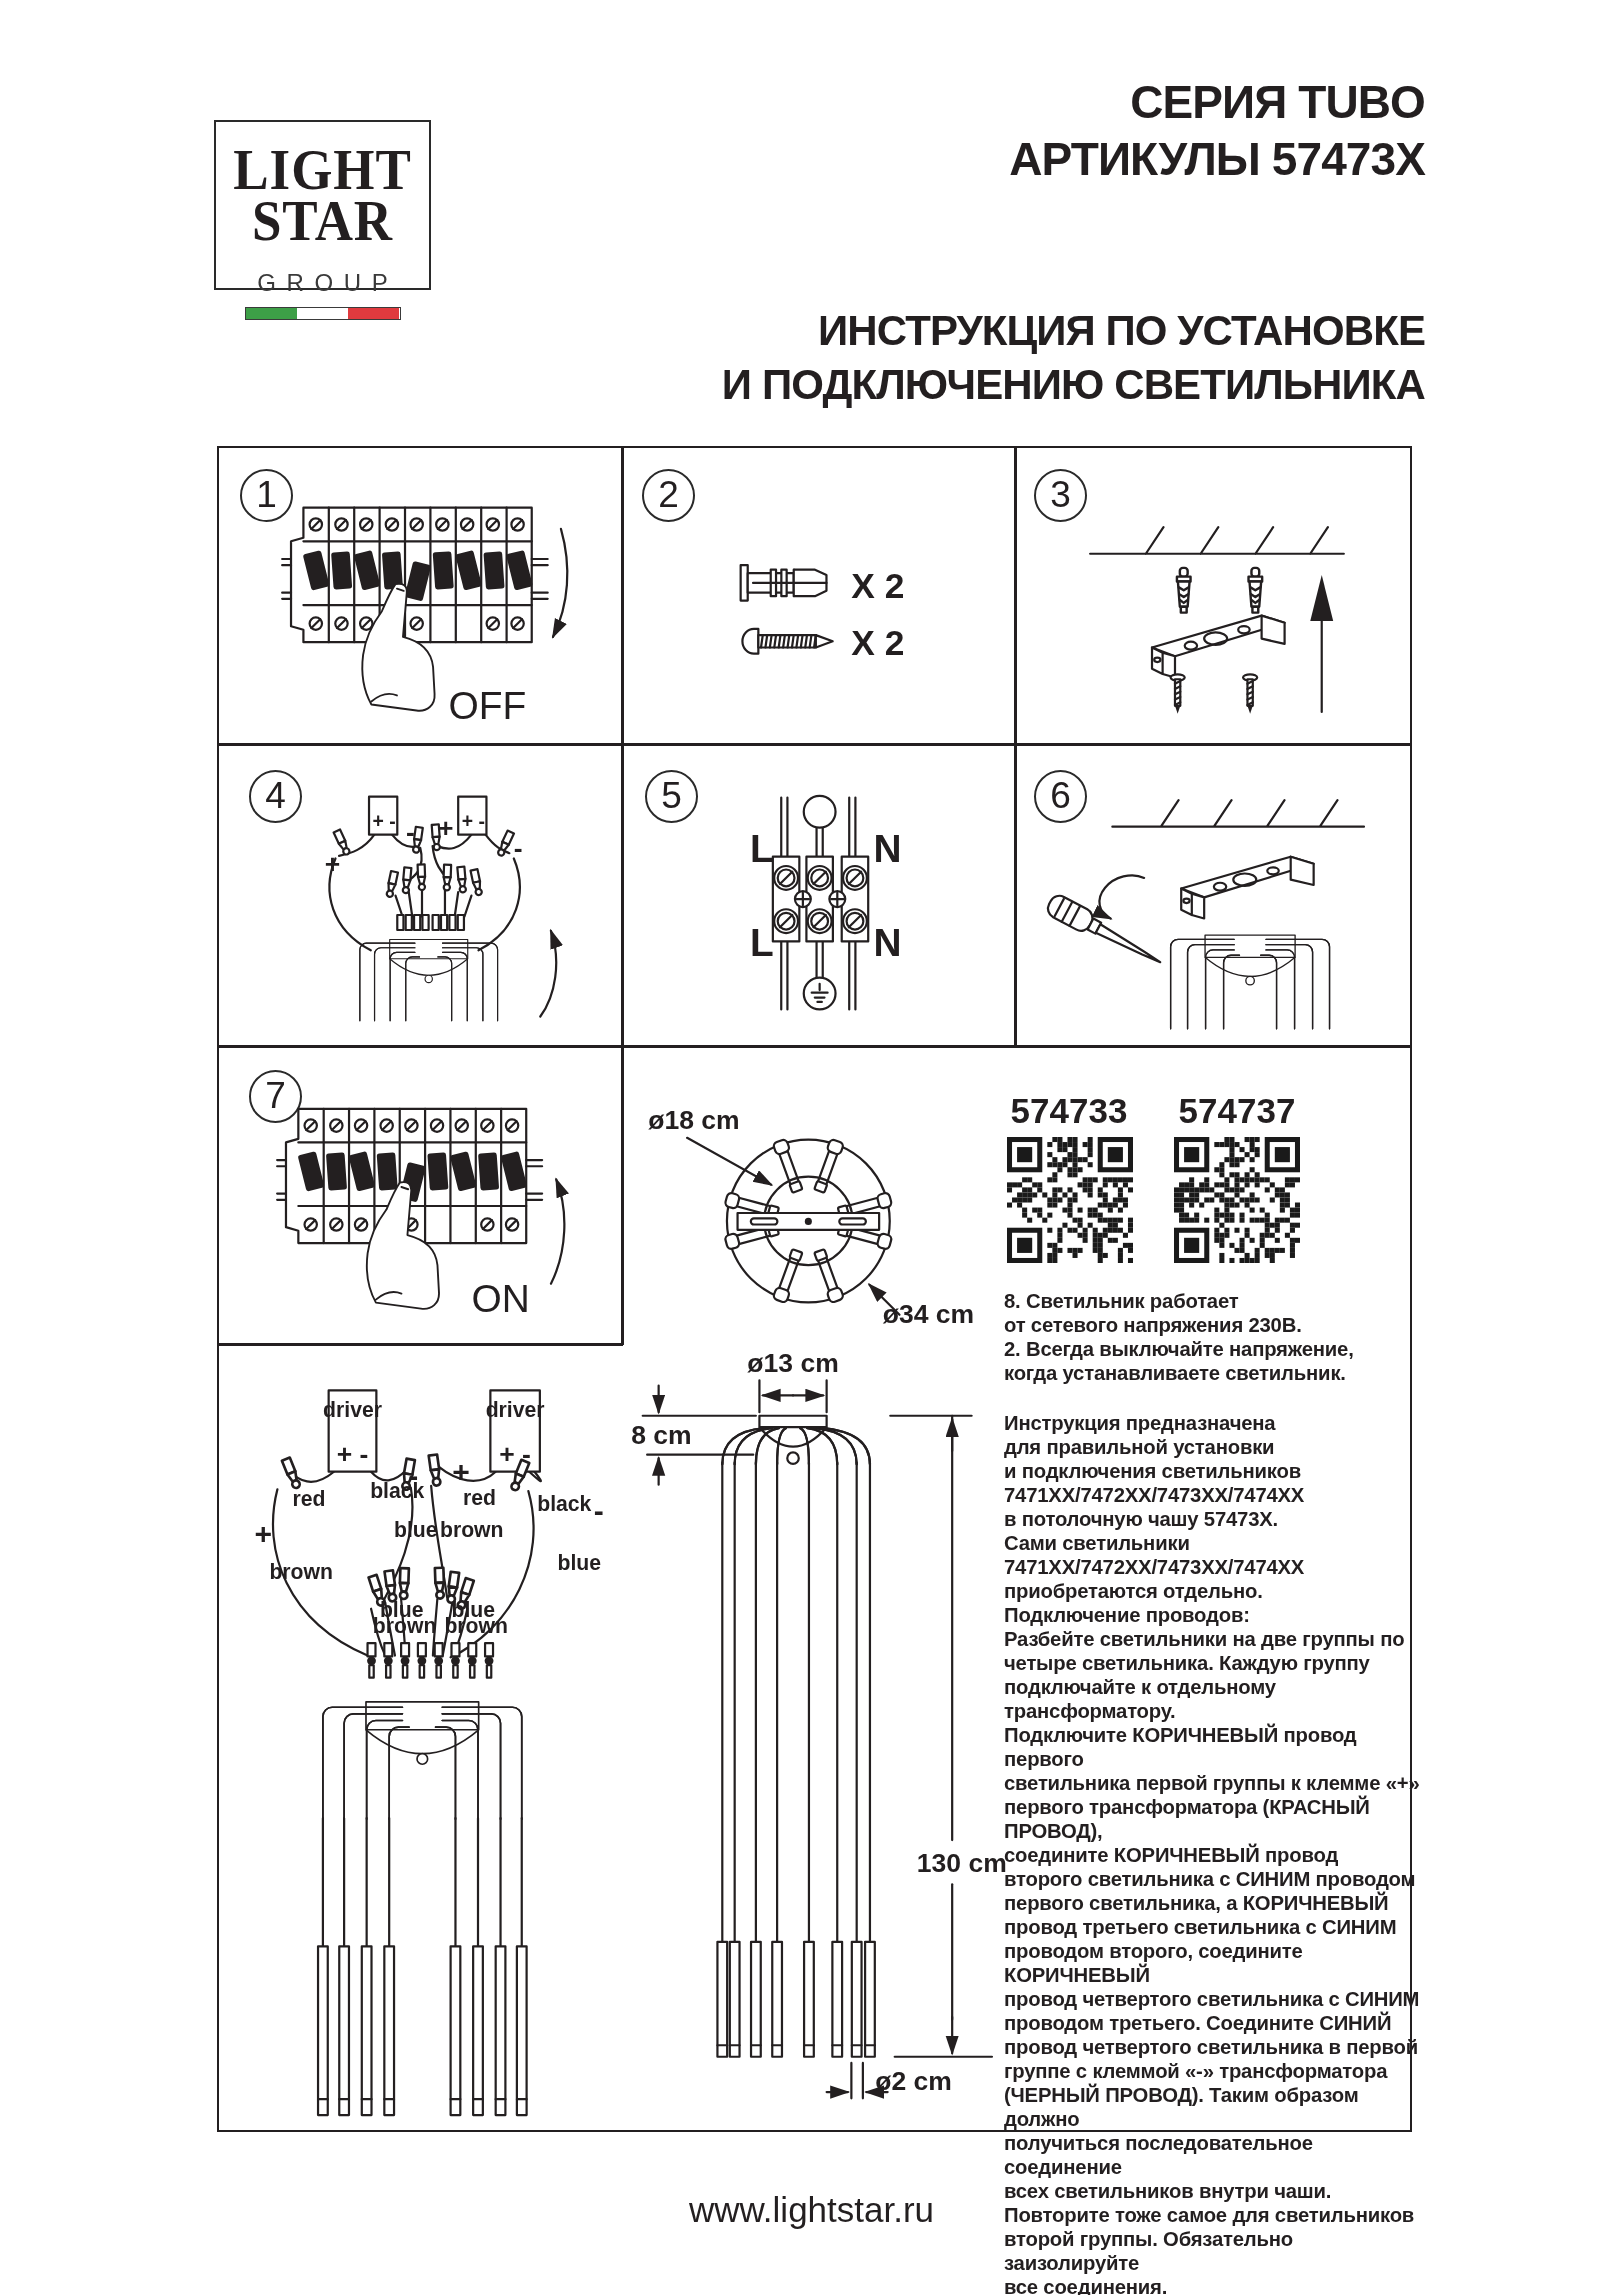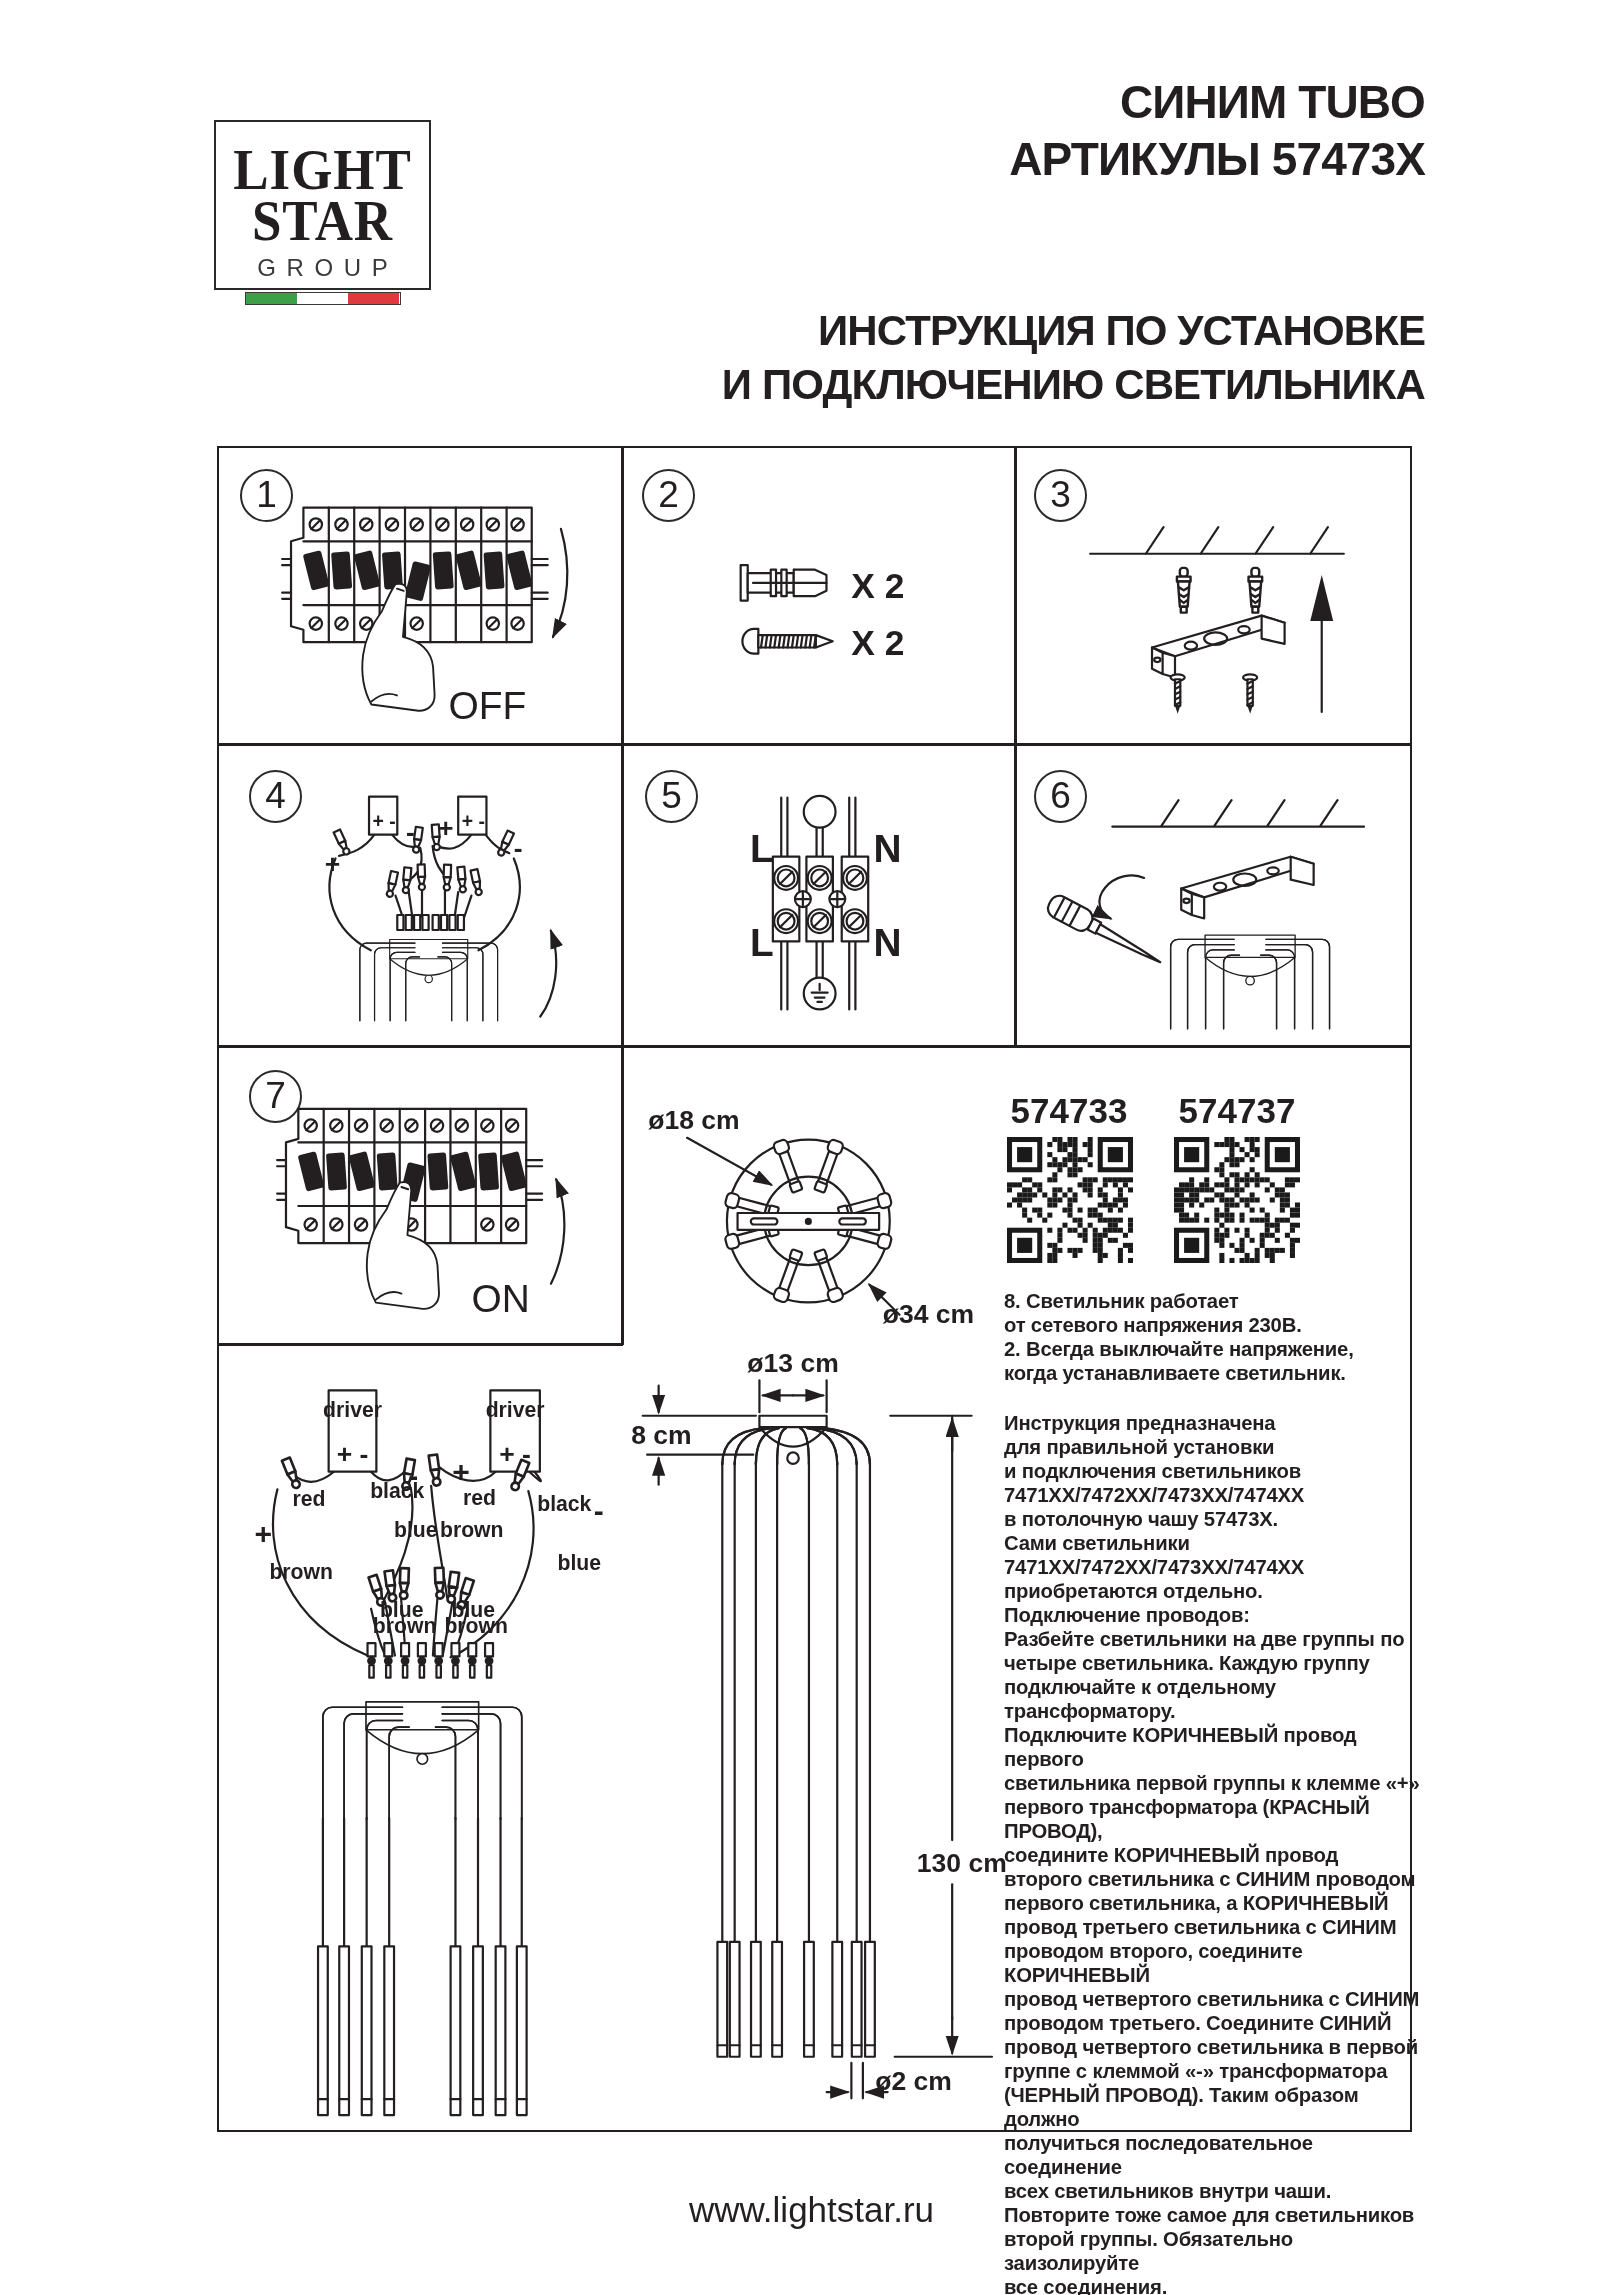--- a/index.html
+++ b/index.html
@@ -4,21 +4,21 @@
 <style>
   html,body{margin:0;padding:0;background:#fff}
   .page{position:relative;width:1623px;height:2295px;background:#fff;overflow:hidden;
         font-family:"Liberation Sans",sans-serif;color:#231f20}
   .abs{position:absolute}
 
   
   .logo{left:214px;top:120px;width:217px;height:170px;border:2.7px solid #2a2a2a;text-align:center;box-sizing:border-box}
   .logo-l1,.logo-l2{font-family:"Liberation Serif",serif;font-weight:700;font-size:53px;line-height:51px;letter-spacing:0.9px;transform:scaleY(1.08)}
   .logo-l1{margin-top:23px}
-  .logo-l3{font-size:24px;font-weight:400;letter-spacing:10.6px;padding-left:10.6px;margin-top:7px;color:#3a3a3a}
+  .logo-l3{font-size:24px;font-weight:400;letter-spacing:10.6px;padding-left:10.6px;margin-top:22px;color:#3a3a3a}
   .flag{width:154px;height:11.5px;margin:9.7px auto 0;border:1.8px solid #3a3a3a;display:flex;box-sizing:content-box}
   .flag div{flex:1;height:100%}
 
   
   .hdr{right:198px;top:74px;text-align:right;letter-spacing:-0.9px}
   .hdr-line{font-weight:700;font-size:46px;line-height:57px;white-space:nowrap}
   .hdr-sub{margin-top:116px}
   .hdr-sub .hdr-line{font-size:42px;line-height:54px}
 
   
@@ -173,21 +173,21 @@
     <div class="logo-l2">STAR</div>
     <div class="logo-l3">GROUP</div>
     <div class="flag">
       <div style="background: rgb(61, 159, 71);"></div>
       <div style="background: rgb(255, 255, 255);"></div>
       <div style="background: rgb(224, 58, 62);"></div>
     </div>
   </div>
 
   <div class="abs hdr">
-    <div class="hdr-line">СИНИМ TUBO</div>
+    <div class="hdr-line">СЕРИЯ TUBO</div>
     <div class="hdr-line">АРТИКУЛЫ 57473X</div>
     <div class="hdr-sub">
       <div class="hdr-line">ИНСТРУКЦИЯ ПО УСТАНОВКЕ</div>
       <div class="hdr-line">И ПОДКЛЮЧЕНИЮ СВЕТИЛЬНИКА</div>
     </div>
   </div>
 
   <div class="abs tbl">
     <div class="gl" style="left:0;top:295px;width:100%;height:2.7px"></div>
     <div class="gl" style="left:0;top:597px;width:100%;height:2.7px"></div>

